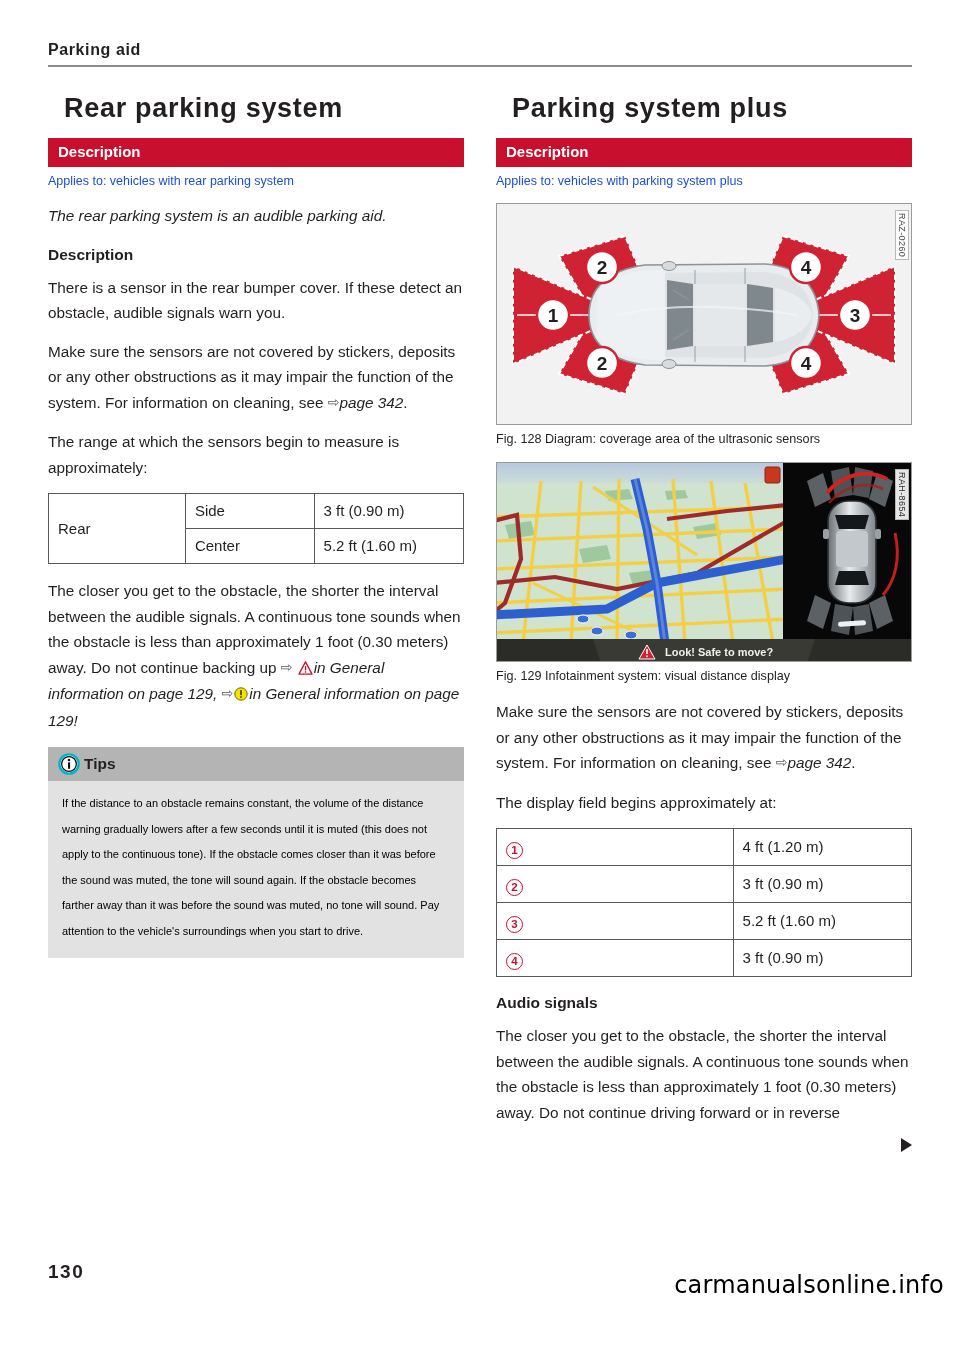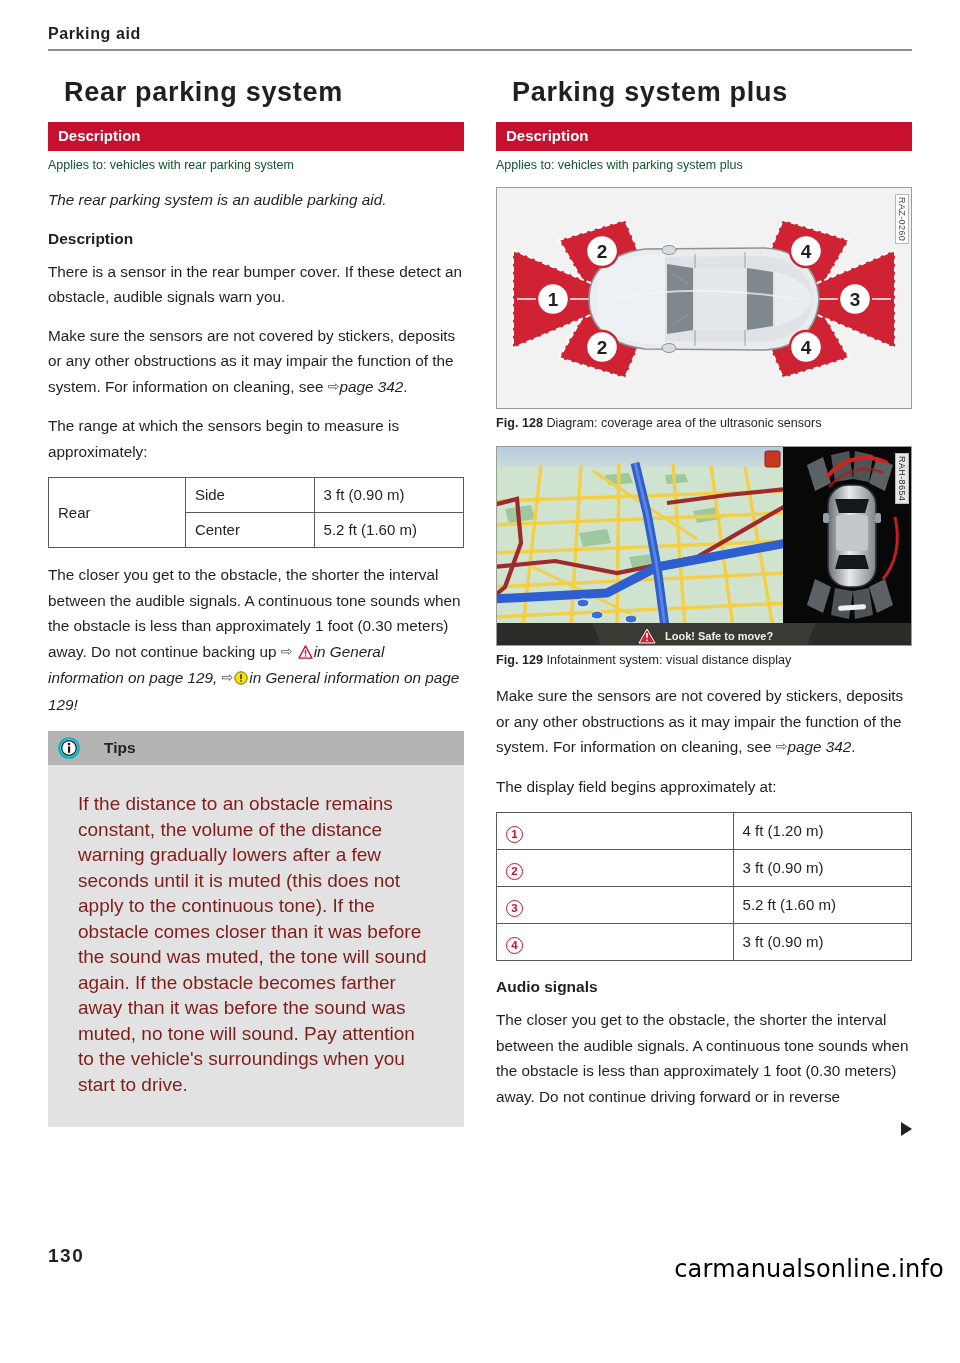--- a/index.html
+++ b/index.html
@@ -10,21 +10,21 @@
     background: #ffffff;
     font-family: "Liberation Sans", sans-serif;
     color: #231f20;
     position: relative;
     overflow: hidden;
   }
 
   
   .page {
     position: absolute;
-    left: 0; top: 0;
+    left: 0; top: 16px;
     width: 960px; height: 1293px;
   }
 
   
   .running-head {
     position: absolute;
     left: 48px; top: 24px;
     width: 864px;
   }
   .running-head .rh-text {
@@ -63,21 +63,21 @@
   .red-bar {
     background: #c8102e;
     color: #ffffff;
     font-size: 15px;
     font-weight: bold;
     padding: 5px 10px 6px 10px;
     line-height: 18px;
   }
   .applies-to {
     font-size: 12.5px;
-    color: #14532d;
+    color: #1d4ed8;
     margin: 6px 0 14px 0;
     line-height: 16px;
   }
   h3.sub-head {
     font-size: 15.5px;
     font-weight: bold;
     margin: 16px 0 10px 0;
     line-height: 20px;
     color: #231f20;
   }
@@ -152,55 +152,55 @@
     text-align: center;
     vertical-align: -3px;
   }
 
   
   .tips-box { margin: 14px 0 10px 0; }
   .tips-head {
     background: #b4b4b4;
     display: flex;
     align-items: center;
-    gap: 24px;
+    gap: 4px;
     padding: 6px 10px;
   }
   .tips-head .tips-label {
     font-size: 15.5px;
     font-weight: bold;
     color: #231f20;
   }
   .info-icon { width: 22px; height: 22px; display:block; }
   .tips-body {
     background: #e2e2e2;
     padding: 10px 14px 14px 14px;
   }
   .tips-body p {
-    margin: 16px;
-    font-size: 19px;
+    margin: 0;
+    font-size: 11px;
     line-height: 25.5px;
-    color: #7f1d1d;
+    color: #000000;
   }
 
   
   .figure { margin: 0 0 6px 0; }
   .fig-frame {
     border: 1px solid #9b9b9b;
     background: #f2f2f2;
     position: relative;
     overflow: hidden;
   }
   .fig-caption {
     font-size: 12.6px;
     line-height: 17px;
     color: #231f20;
     margin: 6px 0 14px 0;
   }
-  .fig-caption b { font-weight: bold; }
+  .fig-caption b { font-weight: normal; }
   .fig-watermark {
     position: absolute;
     right: 2px; top: 6px;
     writing-mode: vertical-rl;
     font-size: 9px;
     letter-spacing: 0.4px;
     color: #4b4b4b;
     background: rgba(255,255,255,0.85);
     padding: 2px 1px;
     border: 1px solid #b9b9b9;

